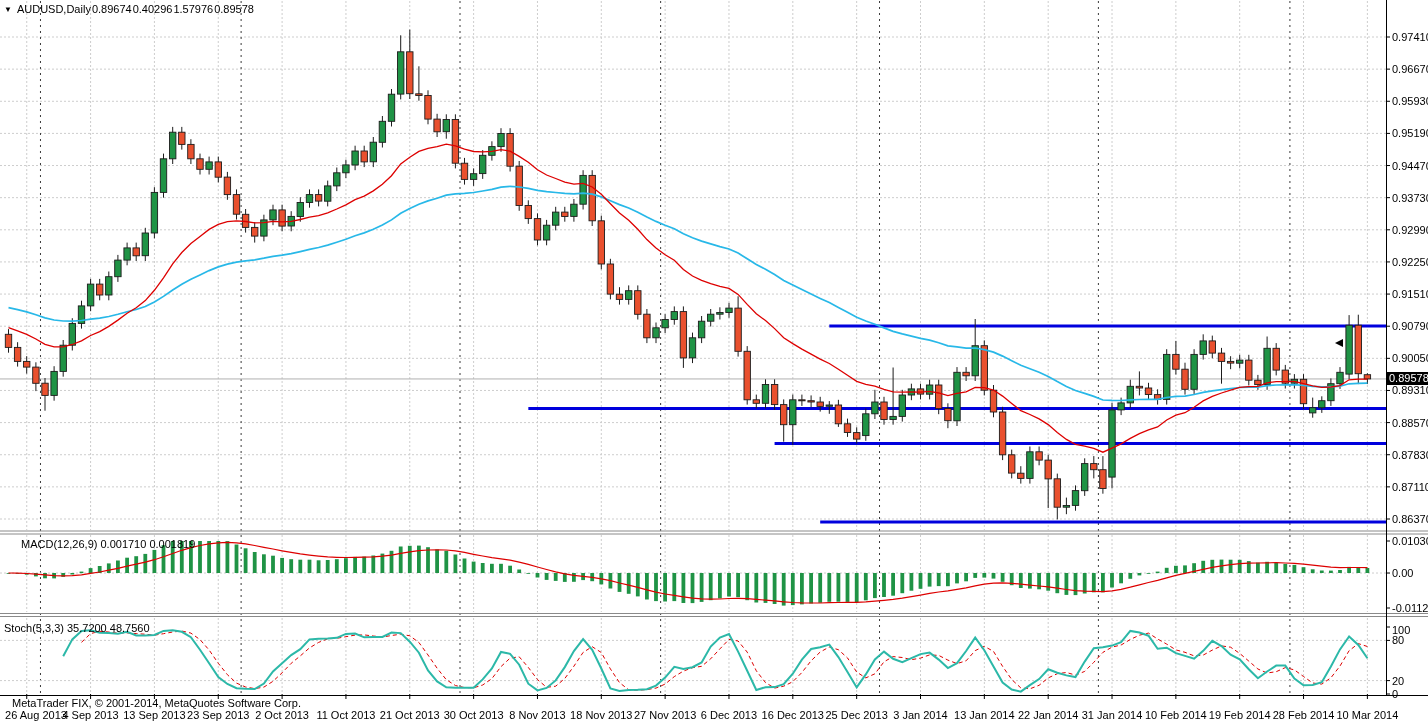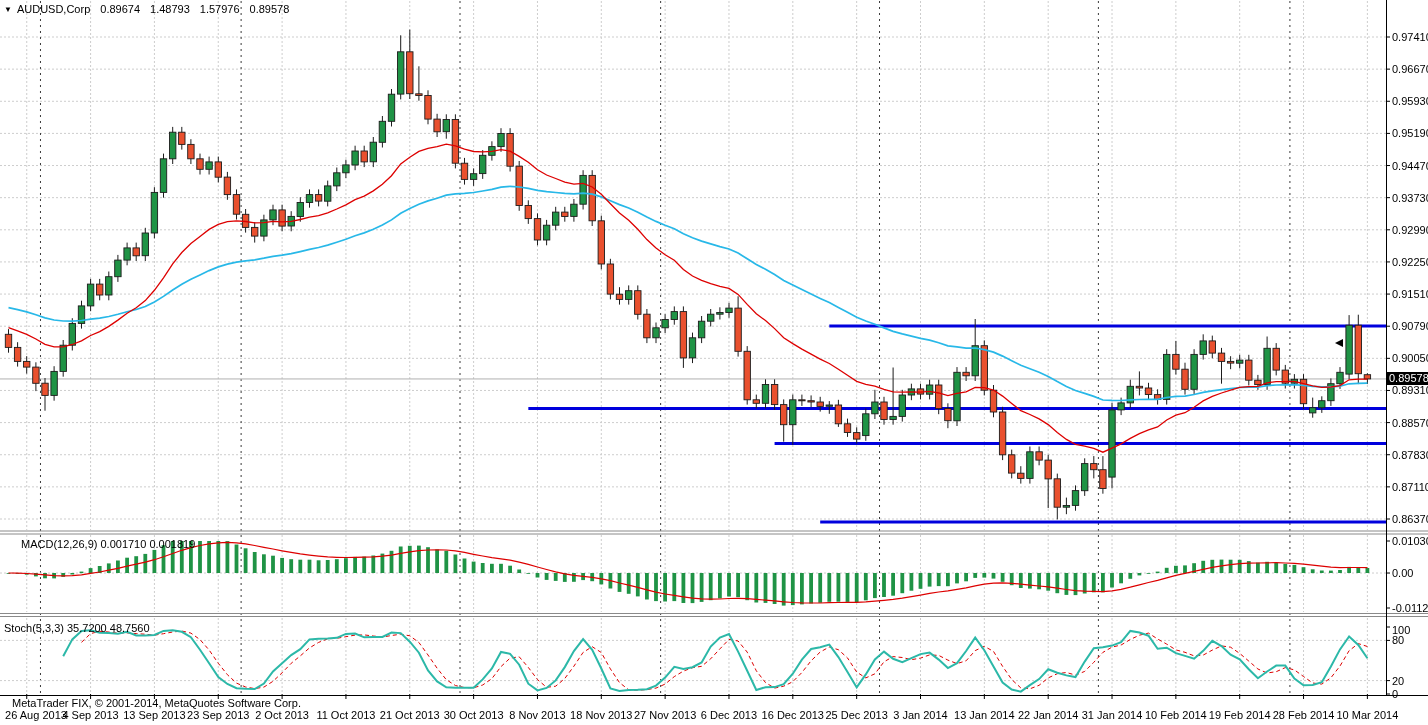--- a/index.html
+++ b/index.html
@@ -1,21 +1,21 @@
 <!DOCTYPE html>
 <html><head>
 <meta charset="utf-8">
 <style>
   html,body{margin:0;padding:0;background:#fff;}
   #win{position:relative;width:1428px;height:725px;background:#ffffff;overflow:hidden;
        font-family:"Liberation Sans",sans-serif;}
   .lbl{position:absolute;font-size:11px;line-height:12px;color:#000;white-space:pre;z-index:5;}
   #hdr{top:3px;left:4px;}
   #hdr .tri{display:inline-block;font-size:8px;vertical-align:1px;margin-right:5px;cursor:pointer;}
-  #hdr span.v{margin-left:10px;}
+  #hdr span.v{margin-left:1px;}
   #macdlbl{top:538px;left:4px;padding-left:17px;}
   #stochlbl{top:622px;left:4px;}
   #copy{top:697px;left:12px;}
   #ptag{position:absolute;left:1386px;width:42px;height:13px;background:#000;color:#fff;
         font-size:11px;line-height:13px;text-align:left;padding-left:3px;box-sizing:border-box;z-index:6;}
   svg{position:absolute;top:0;left:0;}
 </style>
 </head>
 <body>
 
@@ -685,19 +685,19 @@
         <text x="1392" y="634" font-size="11" fill="#000">100</text>
         <line x1="1386" y1="640.4" x2="1390" y2="640.4" stroke="#000"></line>
         <text x="1392" y="644.4" font-size="11" fill="#000">80</text>
         <line x1="1386" y1="680.6" x2="1390" y2="680.6" stroke="#000"></line>
         <text x="1392" y="684.6" font-size="11" fill="#000">20</text>
         <line x1="1386" y1="694" x2="1390" y2="694" stroke="#000"></line>
         <text x="1392" y="698" font-size="11" fill="#000">0</text>
       </g>
     </svg>
 
-  <div id="hdr" class="lbl"><span class="tri">▼</span><span>AUDUSD,Corp</span><span class="v">0.89674</span><span class="v">1.48793</span><span class="v">1.57976</span><span class="v">0.89578</span></div>
+  <div id="hdr" class="lbl"><span class="tri">▼</span><span>AUDUSD,Daily</span><span class="v">0.89674</span><span class="v">0.40296</span><span class="v">1.57976</span><span class="v">0.89578</span></div>
 
   <div id="macdlbl" class="lbl">MACD(12,26,9) 0.001710 0.001819</div>
   <div id="stochlbl" class="lbl">Stoch(5,3,3) 35.7200 48.7560</div>
   <div id="copy" class="lbl">MetaTrader FIX, © 2001-2014, MetaQuotes Software Corp.</div>
   <div id="ptag" style="top: 372.441px;">0.89578</div>
 </div>
 
 </body></html>

